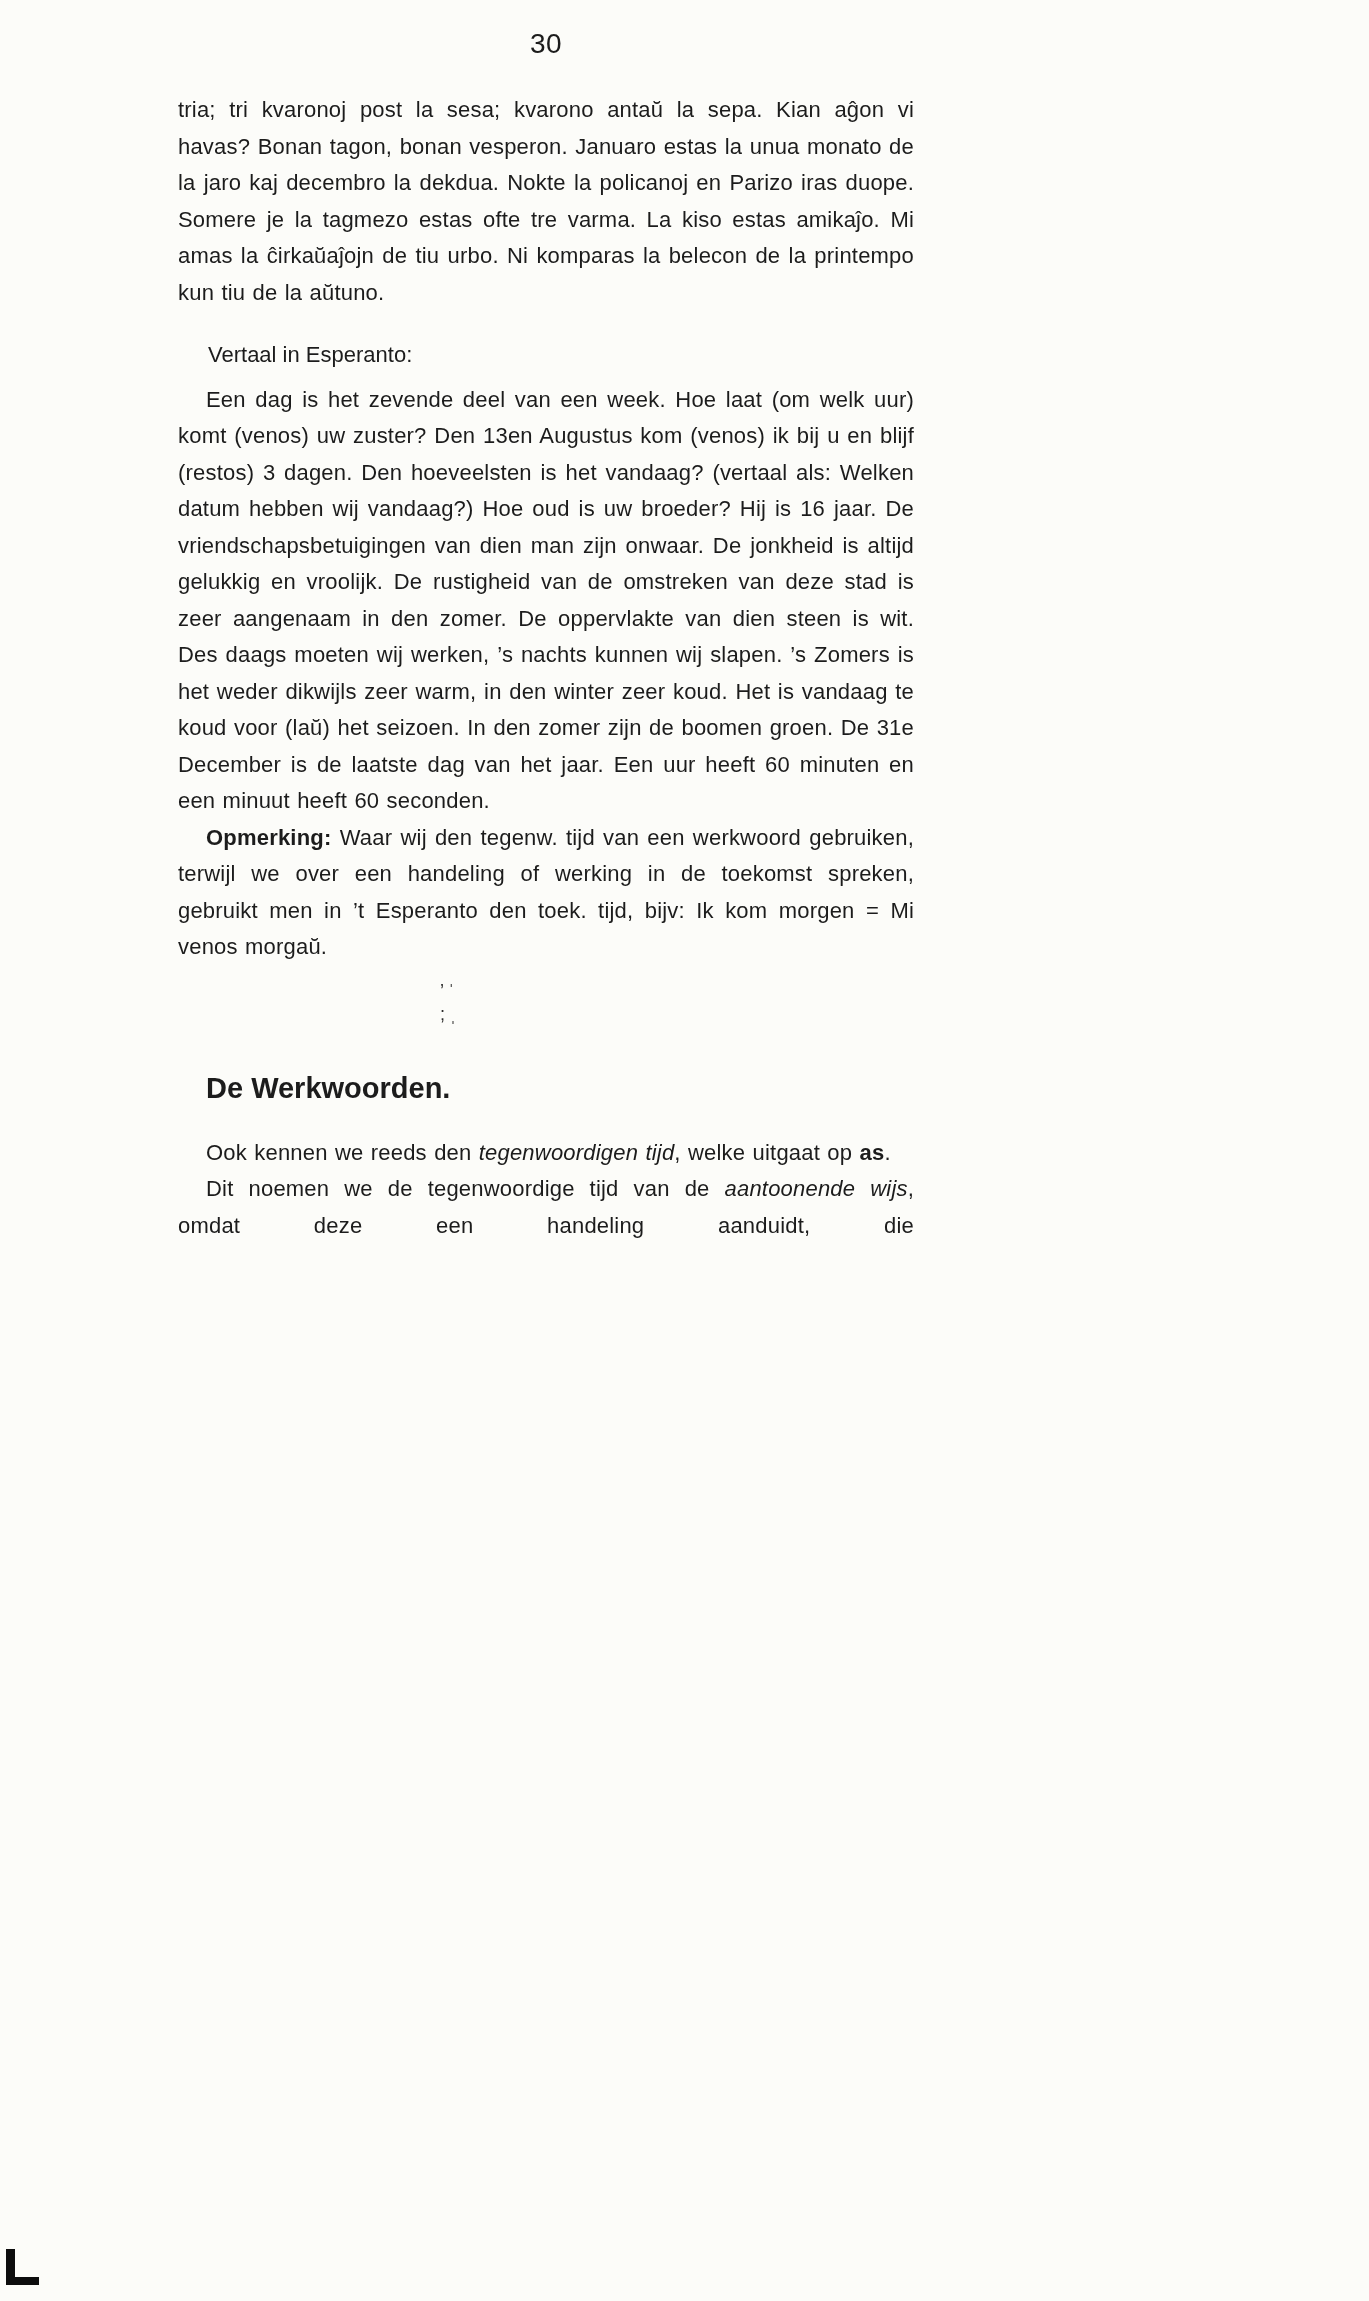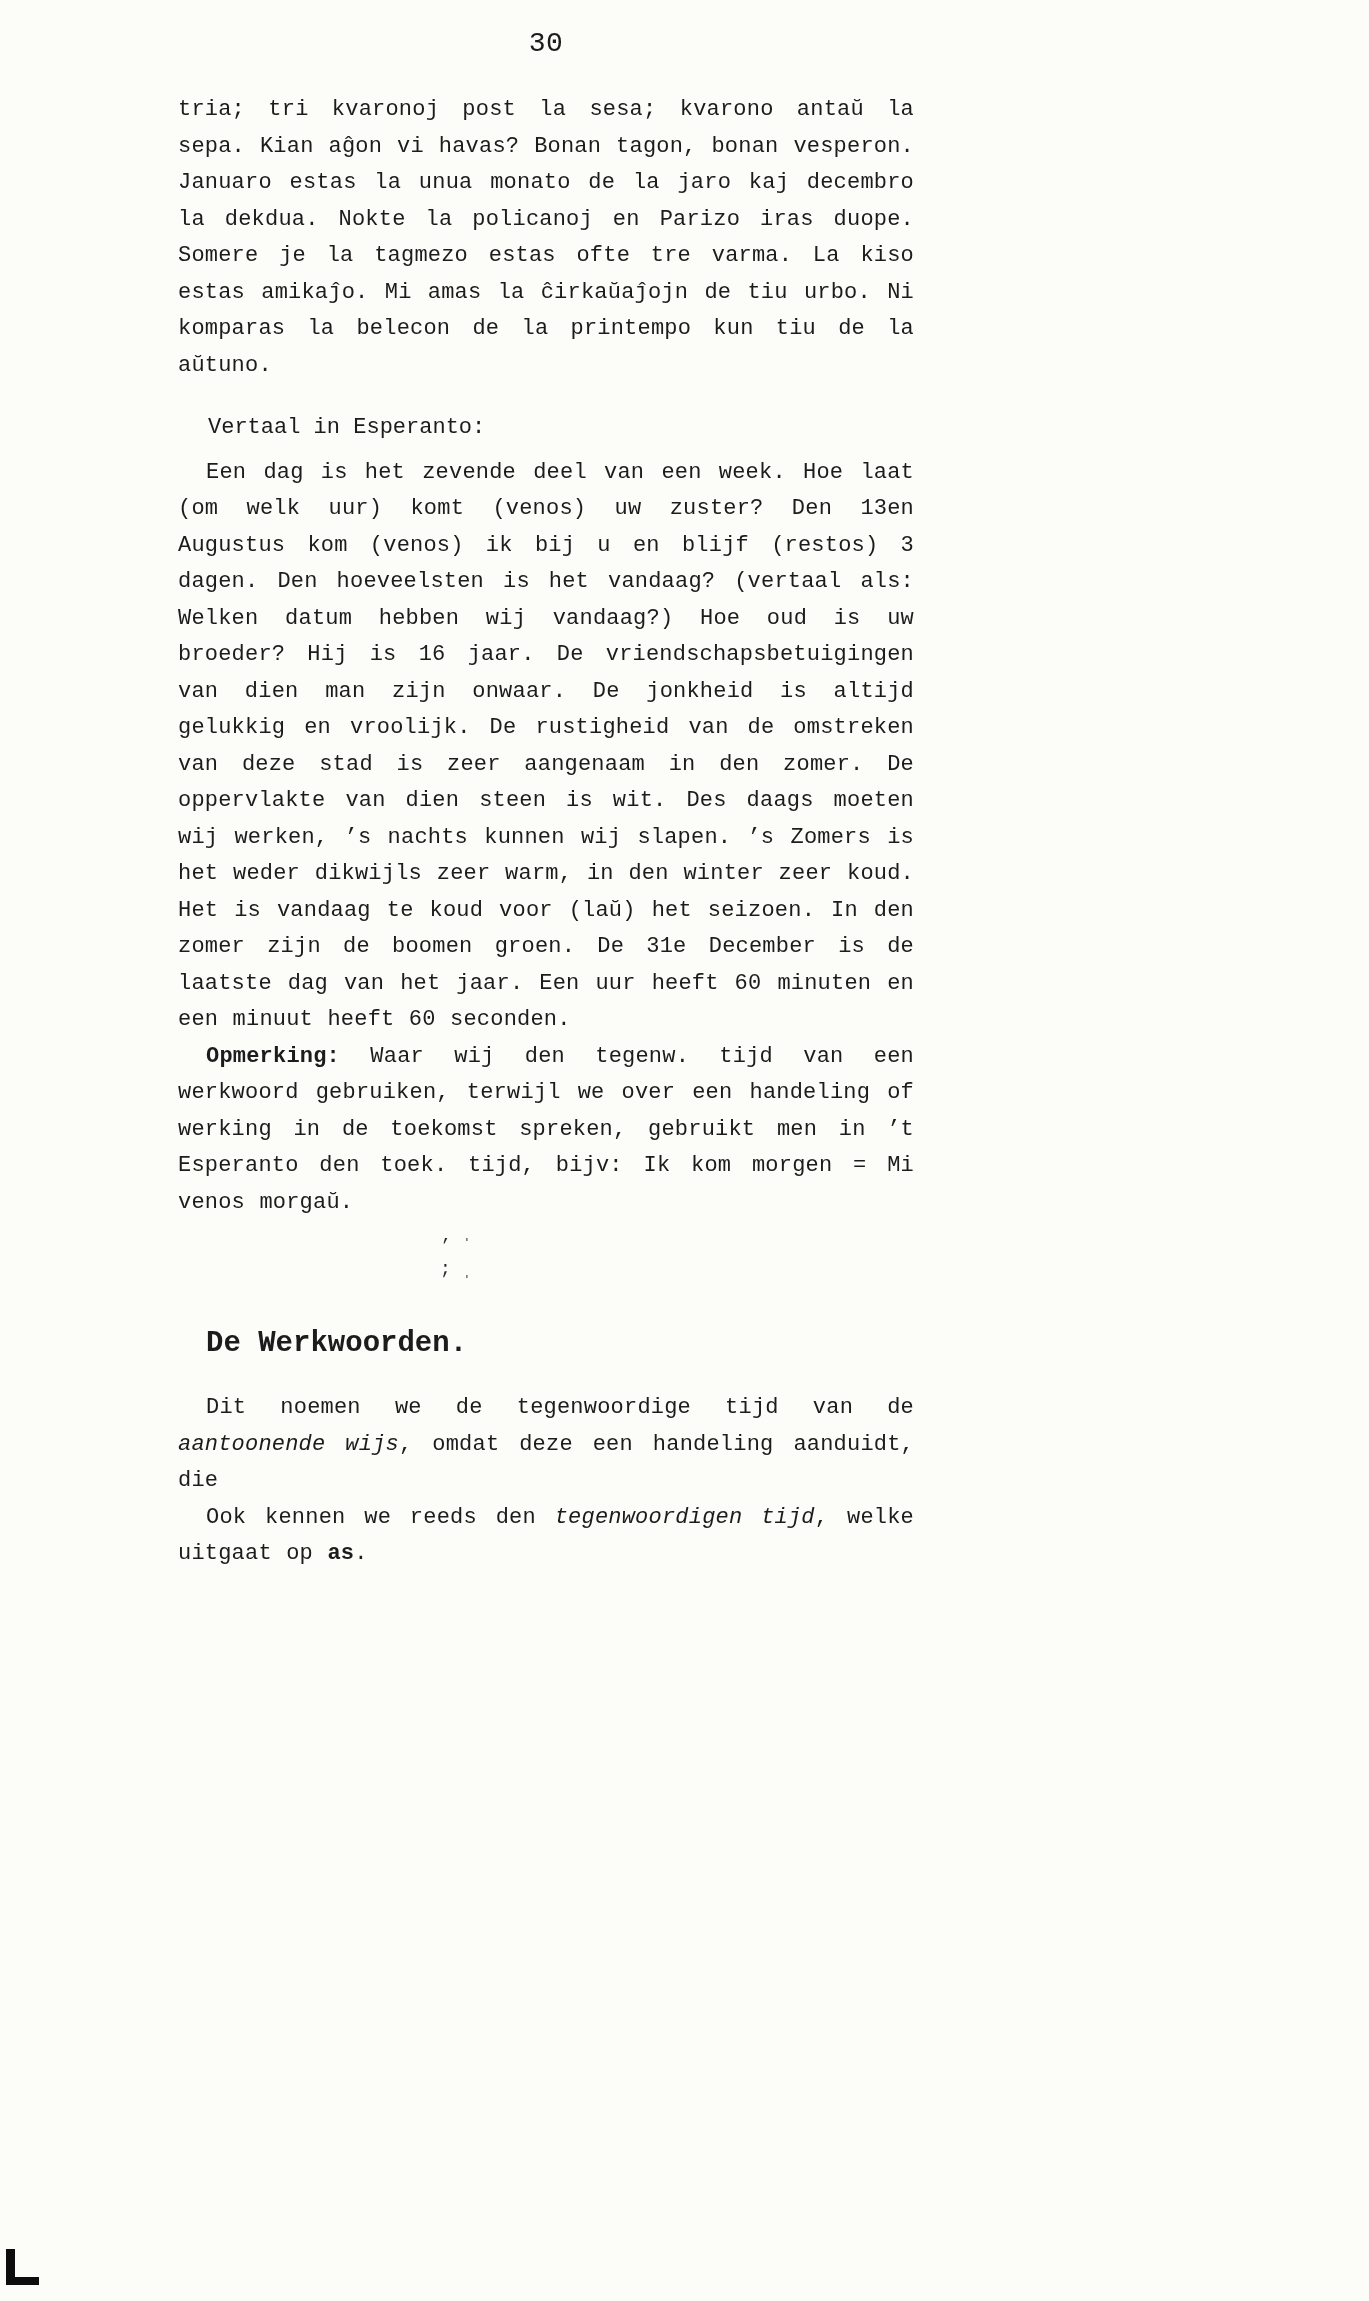--- a/index.html
+++ b/index.html
@@ -5,21 +5,21 @@
   html, body {
     margin: 0;
     padding: 0;
     background: #f6f6f2;
   }
   .page {
     position: relative;
     width: 1369px;
     height: 2301px;
     background: #fcfcf9;
-    font-family: Liberation Mono, monospace;
+    font-family: Liberation Sans, sans-serif;
     color: #1c1c1c;
     overflow: hidden;
   }
   .text-block {
     position: absolute;
     left: 178px;
     top: 26px;
     width: 736px;
   }
   .page-number {
@@ -100,20 +100,20 @@
 
     <p class="body-par indent remark"><span class="bold">Opmerking:</span><span> Waar wij den tegenw. tijd van een werkwoord gebruiken, terwijl we over een handeling of werking in de toekomst spreken, gebruikt men in ’t Esperanto den toek. tijd, bijv: Ik kom morgen = Mi venos morgaŭ.</span></p>
 
     <div class="stray-marks">’ ˈ
 ; ˌ</div>
 
 
     <h2 class="sub-heading">De Werkwoorden.</h2>
 
 
+    <p class="body-par indent"><span>Ook kennen we reeds den </span><span style="font-style: italic;">tegenwoordigen tijd</span><span>, welke uitgaat op </span><span style="font-weight: bold;">as</span><span>.</span></p>
+
     <p class="body-par indent justify-last"><span>Dit noemen we de tegenwoordige tijd van de </span><span style="font-style: italic;">aantoonende wijs</span><span>, omdat deze een handeling aanduidt, die</span></p>
-
-    <p class="body-par indent"><span>Ook kennen we reeds den </span><span style="font-style: italic;">tegenwoordigen tijd</span><span>, welke uitgaat op </span><span style="font-weight: bold;">as</span><span>.</span></p>
 
   </div>
 
   <div class="corner-mark"></div>
 </div>
 
 </body></html>

